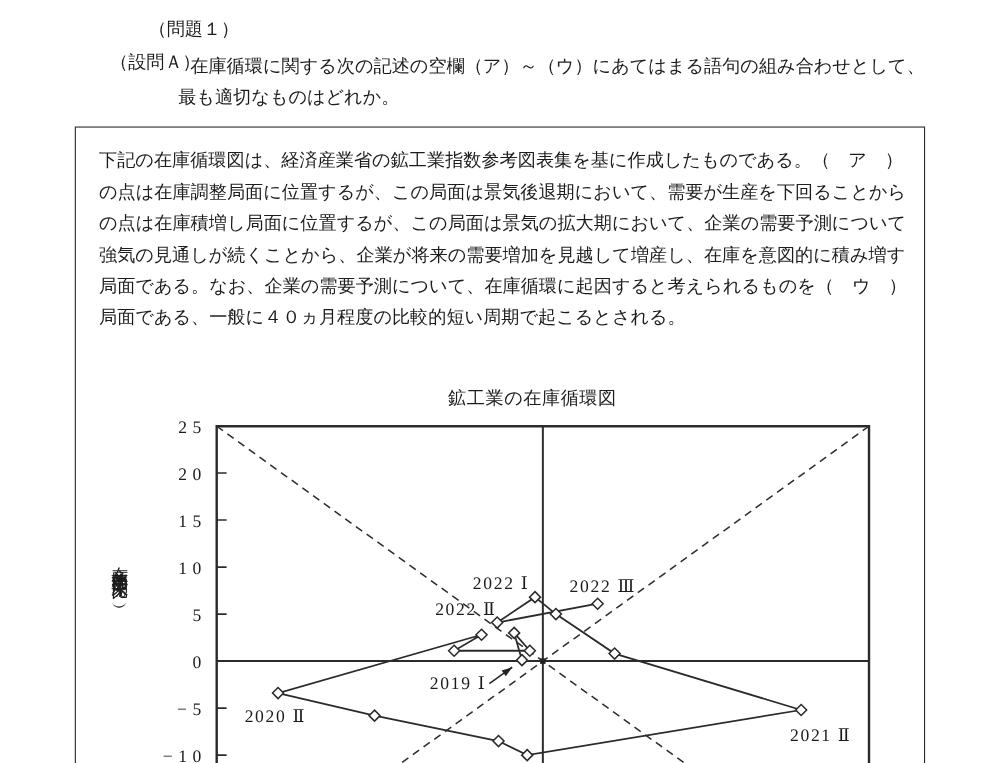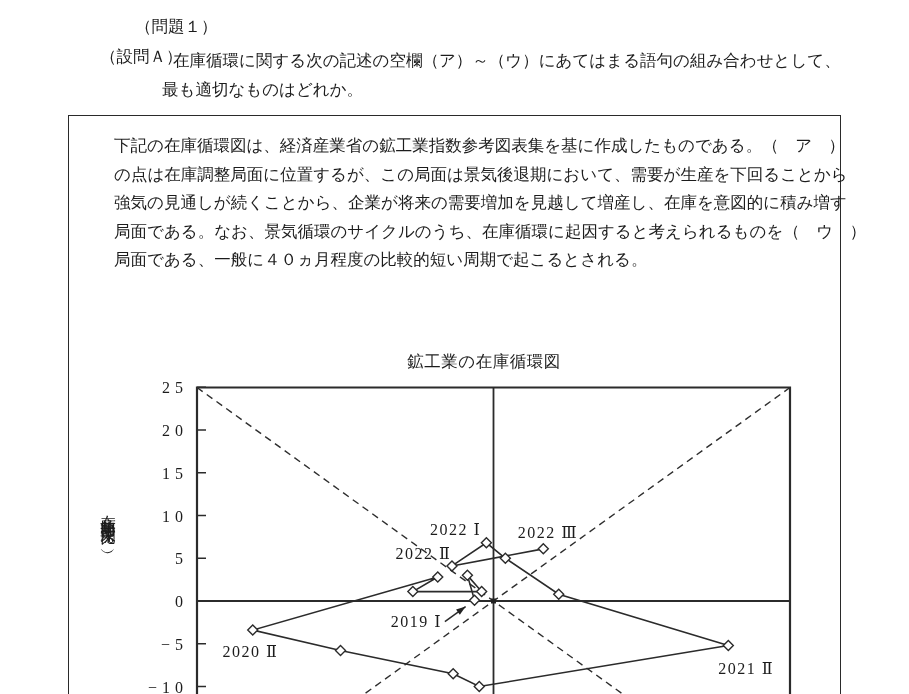--- a/index.html
+++ b/index.html
@@ -22,21 +22,21 @@
     position:absolute; left:162px; top:46px; width:695px;
     font-family:"Liberation Sans","DejaVu Sans",sans-serif;
     font-size:16.5px; line-height:28.5px; text-indent:11px;
   }
   .doc-box{
     position:absolute; left:68px; top:115px; width:771px; height:600px;
     border:1.6px solid #2a2a2a; background:#fff;
   }
   .para{
     position:absolute; left:90px; top:132px;
-    font-size:16.5px; line-height:28.6px;margin-left:24px;
+    font-size:16.5px; line-height:28.6px;
   }
   .para .pline{ white-space:nowrap; }
   .chart-title{
     position:absolute; left:484px; top:351px; transform:translateX(-50%);
     font-size:16.5px; white-space:nowrap; letter-spacing:0.5px;font-family:Liberation Mono, monospace;
   }
   .y-unit{
     position:absolute; left:97px; top:503px; height:185px;
     writing-mode:vertical-rl; text-orientation:mixed;
     font-size:15.5px; letter-spacing:2px; white-space:nowrap;
@@ -56,22 +56,23 @@
 
 <div class="page">
   <div class="problem-label">（問題１）</div>
   <div class="q-label">（設問Ａ）</div>
   <div class="q-text">在庫循環に関する次の記述の空欄（ア）～（ウ）にあてはまる語句の組み合わせとして、最も適切なものはどれか。</div>
 
   <div class="doc-box"></div>
   <div class="para">
       <div class="pline">下記の在庫循環図は、経済産業省の鉱工業指数参考図表集を基に作成したものである。（　ア　）</div>
       <div class="pline">の点は在庫調整局面に位置するが、この局面は景気後退期において、需要が生産を下回ることから</div>
+      <div class="pline">の点は在庫積増し局面に位置するが、この局面は景気の拡大期において、企業の需要予測について</div>
       <div class="pline">強気の見通しが続くことから、企業が将来の需要増加を見越して増産し、在庫を意図的に積み増す</div>
-      <div class="pline">局面である。なお、景気循環のサイクルのうち、在庫循環に起因すると考えられるものを（　ウ　）</div>
+      <div class="pline">局面である。なお、企業の需要予測について、在庫循環に起因すると考えられるものを（　ウ　）</div>
       <div class="pline">局面である、一般に４０ヵ月程度の比較的短い周期で起こるとされる。</div>
     </div>
 
   <div class="chart-title">鉱工業の在庫循環図</div>
   <div class="y-unit">在庫前年同期末比（％）</div>
   <svg class="chart" width="760" height="314" viewBox="0 0 760 314" xmlns="http://www.w3.org/2000/svg">
       <line x1="107" y1="7.5" x2="547.9309133489462" y2="325" class="dash"></line>
       <line x1="700" y1="7.5" x2="259.06908665105385" y2="325" class="dash"></line>
       <polyline points="107,325 107,7.5 700,7.5 700,325" class="frame"></polyline>
       <line x1="107" y1="7.25" x2="116" y2="7.25" class="axis"></line>

